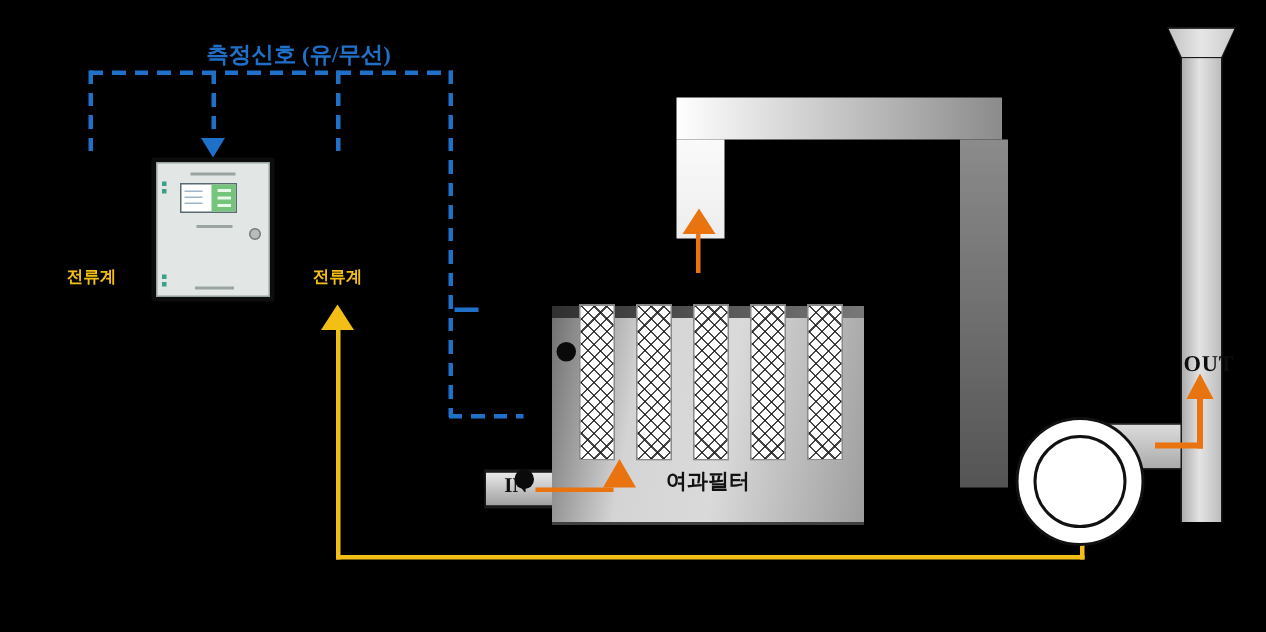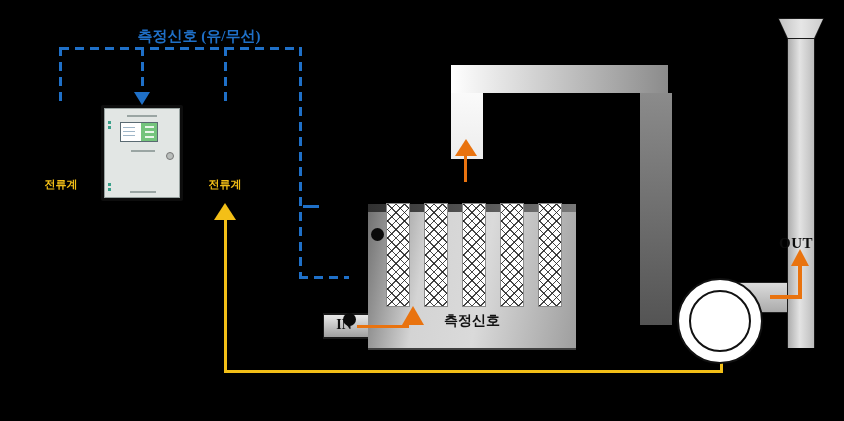--- a/index.html
+++ b/index.html
@@ -52,21 +52,21 @@
   .fan-outer{left:677px;top:278px;width:86px;height:86px;border-radius:50%;background:#fff;border:2px solid #111;box-sizing:border-box;}
   .fan-inner{left:689px;top:290px;width:62px;height:62px;border-radius:50%;background:#fff;border:2px solid #111;box-sizing:border-box;}
   .stack-col{left:787px;top:37px;width:28px;height:311px;
              background:linear-gradient(90deg,#adadad,#e3e3e3 45%,#bdbdbd);
              border-left:1px solid #1a1a1a;border-right:1px solid #1a1a1a;box-sizing:border-box;}
   .cap-outline{left:778px;top:18px;width:46px;height:21px;background:#1a1a1a;
                clip-path:polygon(0 0,100% 0,80% 100%,20% 100%);}
   .cap-fill{left:779px;top:19px;width:44px;height:19px;
             background:linear-gradient(90deg,#c2c2c2,#e6e6e6 50%,#cccccc);
             clip-path:polygon(0 0,100% 0,80% 100%,20% 100%);}
-  .out-label{color:#0d0d0d;font-weight:bold;font-size:15px;text-align:left;letter-spacing:.5px;}
+  .out-label{color:#0d0d0d;font-weight:bold;font-size:15px;text-align:right;letter-spacing:.5px;}
 </style>
 </head>
 <body>
 
 <div id="stage">
 
   <div class="abs blue-label" style="left:119px;top:27px;width:160px;">측정신호 (유/무선)</div>
   <div class="abs hdash" style="left:60px;top:47px;width:242px;"></div>
   <div class="abs vdash" style="left:59px;top:47px;height:58px;"></div>
   <div class="abs vdash" style="left:141px;top:47px;height:46px;"></div>
@@ -118,21 +118,21 @@
   <div class="abs housing"></div>
   <div class="abs housing-top"></div>
   <div class="abs filter" style="left:386px;"></div>
   <div class="abs filter" style="left:424px;"></div>
   <div class="abs filter" style="left:462px;"></div>
   <div class="abs filter" style="left:500px;"></div>
   <div class="abs filter" style="left:538px;"></div>
   <div class="abs dot" style="left:371px;top:228px;"></div>
   <div class="abs oline" style="left:357px;top:325px;width:52px;height:3px;"></div>
   <div class="abs tri-up" style="left:402px;top:306px;border-bottom:19px solid var(--orange);"></div>
-  <div class="abs black-label" style="left:422px;top:312px;width:100px;">측정신호</div>
+  <div class="abs black-label" style="left:422px;top:312px;width:100px;">여과필터</div>
 
   <div class="abs fan-duct"></div>
   <div class="abs fan-outer"></div>
   <div class="abs fan-inner"></div>
   <div class="abs stack-col"></div>
   <div class="abs cap-outline"></div>
   <div class="abs cap-fill"></div>
   <div class="abs out-label" style="left:779px;top:235px;width:44px;">OUT</div>
   <div class="abs oline" style="left:770px;top:295px;width:32px;height:4px;"></div>
   <div class="abs oline" style="left:798px;top:266px;width:4px;height:33px;"></div>

